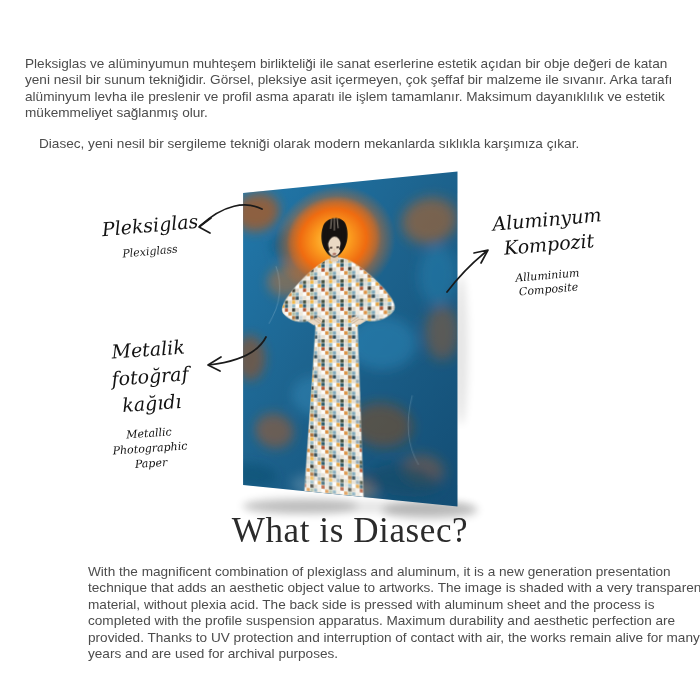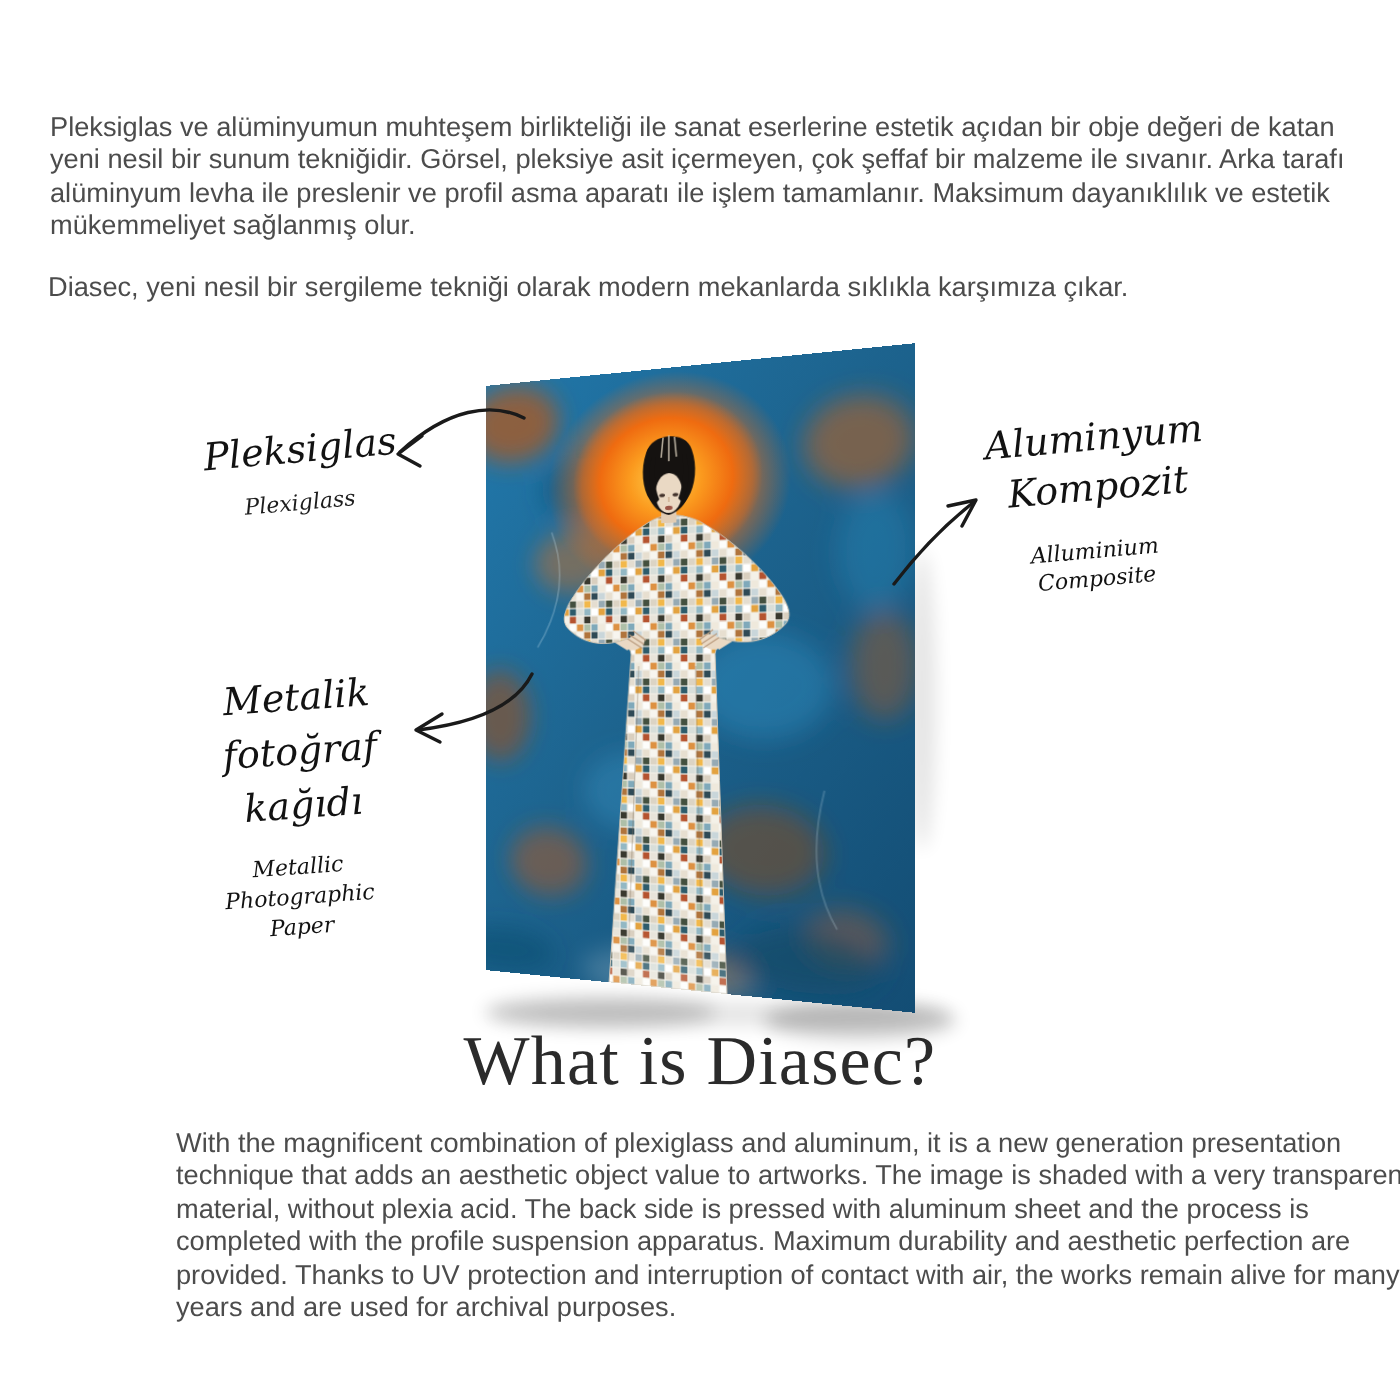--- a/index.html
+++ b/index.html
@@ -12,21 +12,21 @@
     font-family:"Liberation Serif", serif; font-weight:400;
     color:#2b2b2b; letter-spacing:0.6px;
   }
   .title-tr { top:15px; font-size:29px; }
   .title-en { top:511px; font-size:35px; }
   .para {
     position:absolute; margin:0; 
     color:#4c4c4c; font-size:13.6px; line-height:16.4px;
   }
   .intro-tr { top:56px; left:25px; width:650px; }
-  .note-tr  { top:136px; left:24px; width:650px; }
+  .note-tr  { top:136px; left:39px; width:650px; }
   .body-en  { top:564px; left:40px; width:620px;margin-left:48px; }
   .note-en  { top:661px; left:25px; width:650px; }
 
   
   .shadow-layer, .arrows {
     position:absolute; left:0; top:0; width:700px; height:700px;
     pointer-events:none;
   }
   .shadow-layer { z-index:1; }
   .canvas-wrap {

